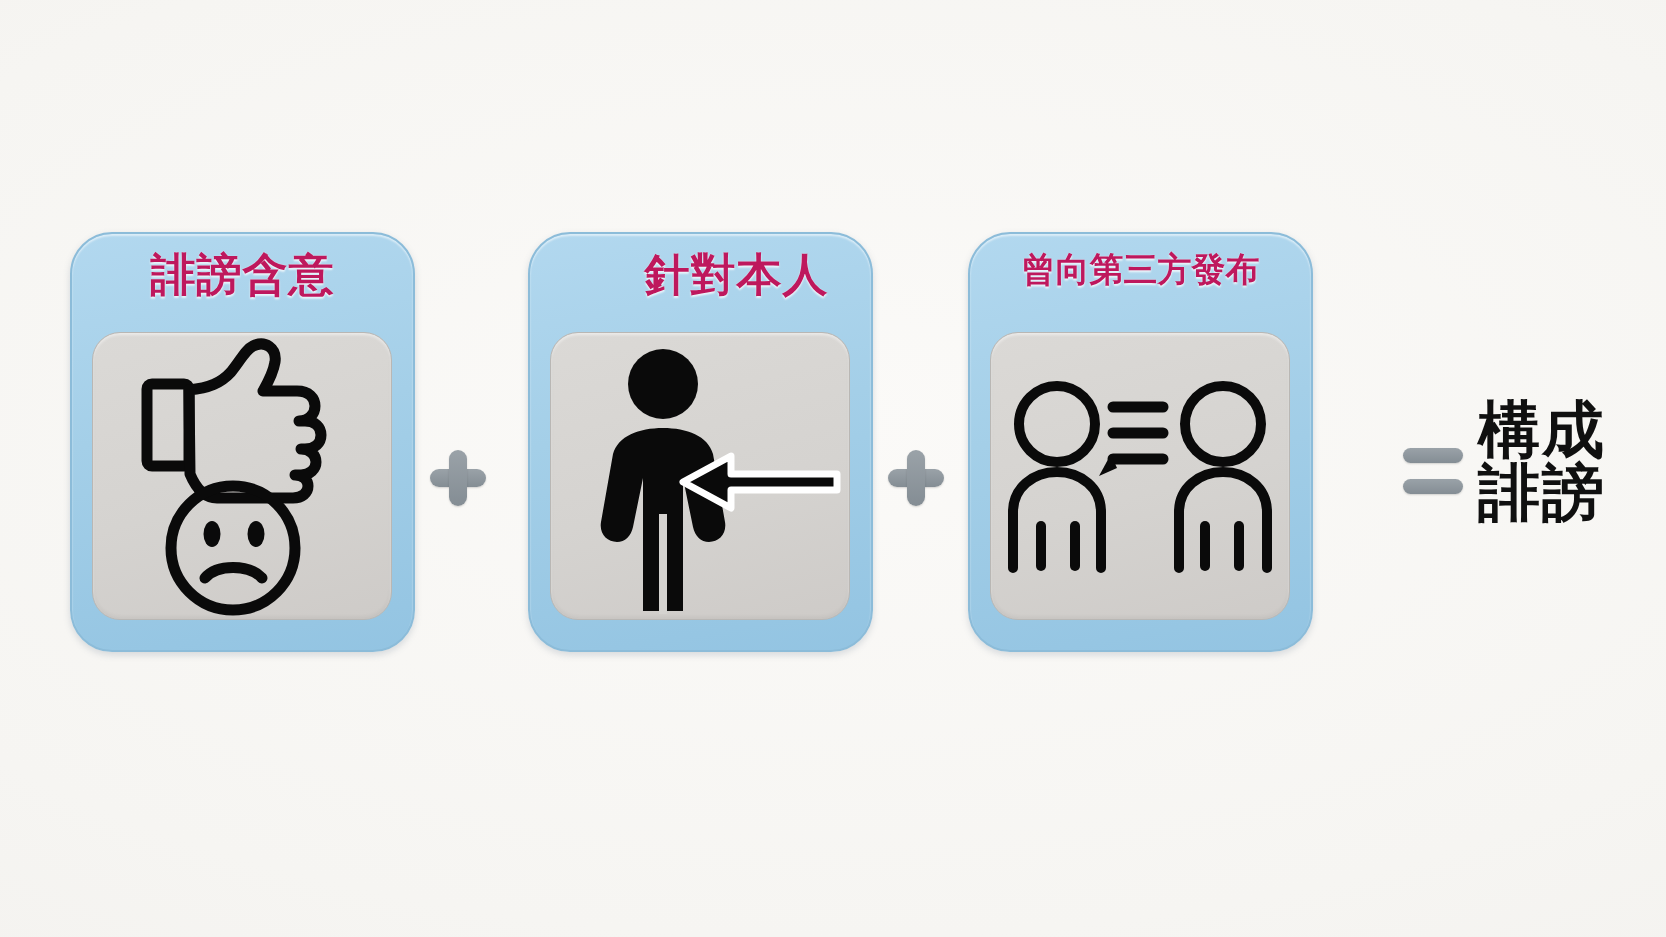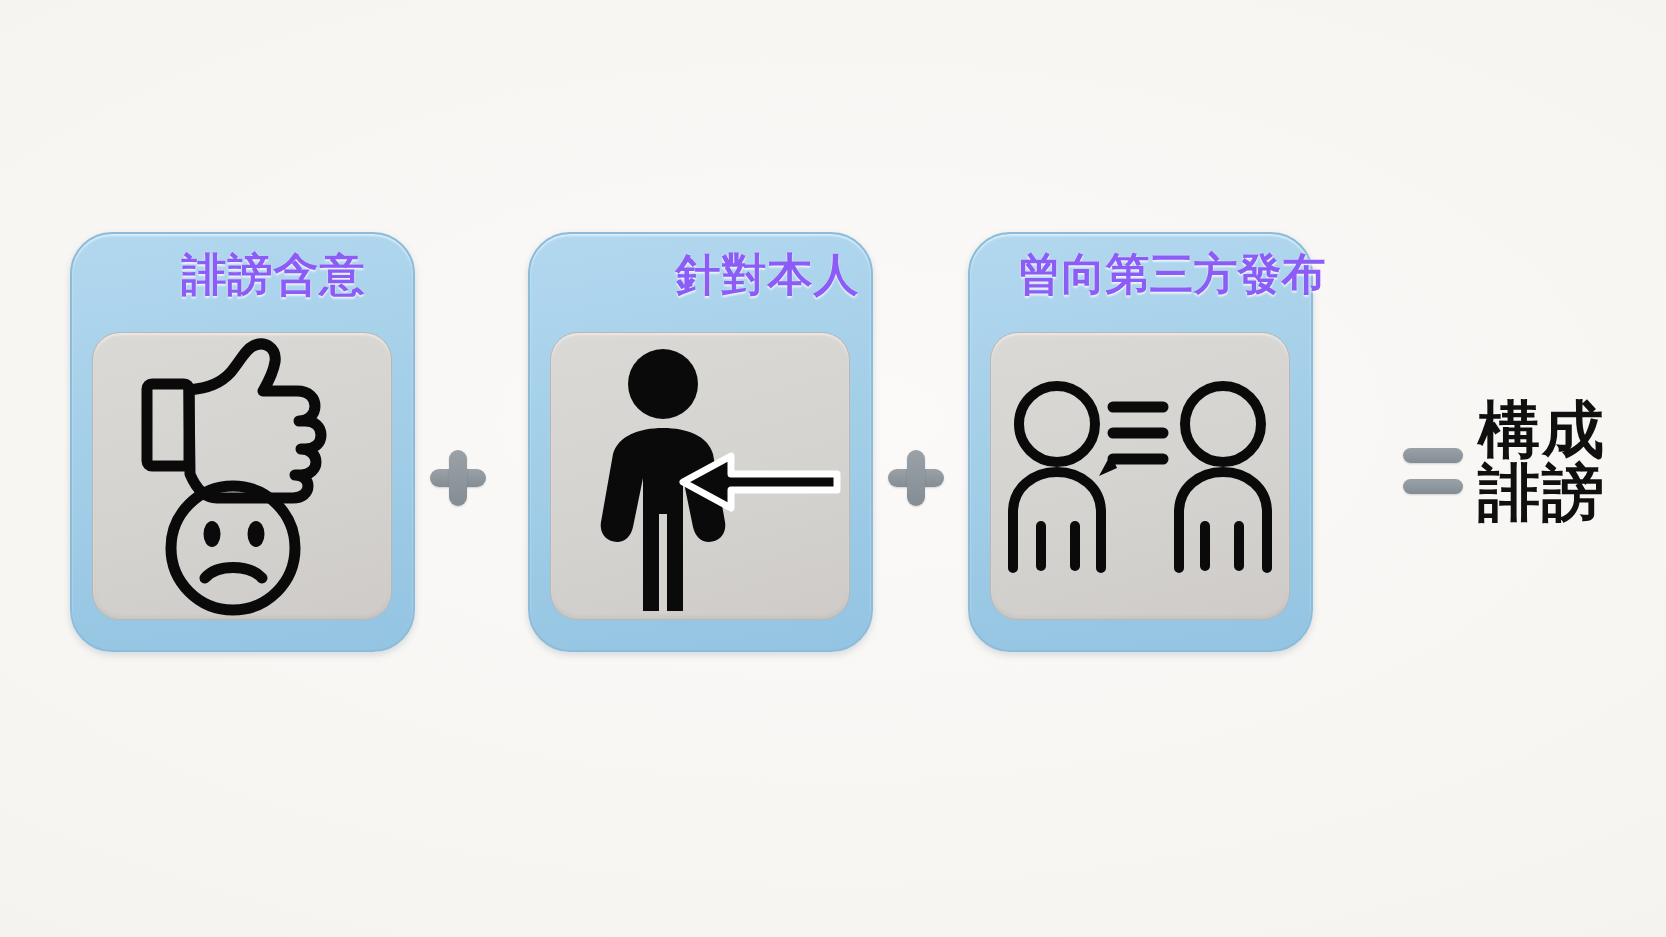--- a/index.html
+++ b/index.html
@@ -46,32 +46,31 @@
   #card-3 { left: 968px; }
 
   .card-title {
     position: absolute;
     top: 252px;
     left: 0;
     width: 100%;
     text-align: center;
     font-size: 45px;
     font-weight: 700;
-    color: #8b5cf6;
+    color: #be185d;
     letter-spacing: 1px;
     white-space: nowrap;
     line-height: 1;
     z-index: 6;
     text-shadow: 0 2px 2px rgba(255,255,255,0.75),
                  0 0 1px rgba(255,255,255,0.9);
-    margin-left: 31px;
   }
   #title-1 { left: 70px;  width: 345px; }
   #title-2 { left: 528px; width: 417px; }
-  #title-3 { left: 968px; width: 345px; font-size: 44px; letter-spacing: 0px; }
+  #title-3 { left: 968px; width: 345px; font-size: 34px; letter-spacing: 0px; }
 
   .panel {
     position: absolute;
     top: 332px;
     width: 300px;
     height: 288px;
     background: linear-gradient(165deg, #dbd9d6 0%, #d5d3d0 55%, #cecbc8 100%);
     border: 1.5px solid #b9b7b4;
     border-radius: 28px;
     box-shadow: inset 0 2px 3px rgba(255,255,255,0.5),

